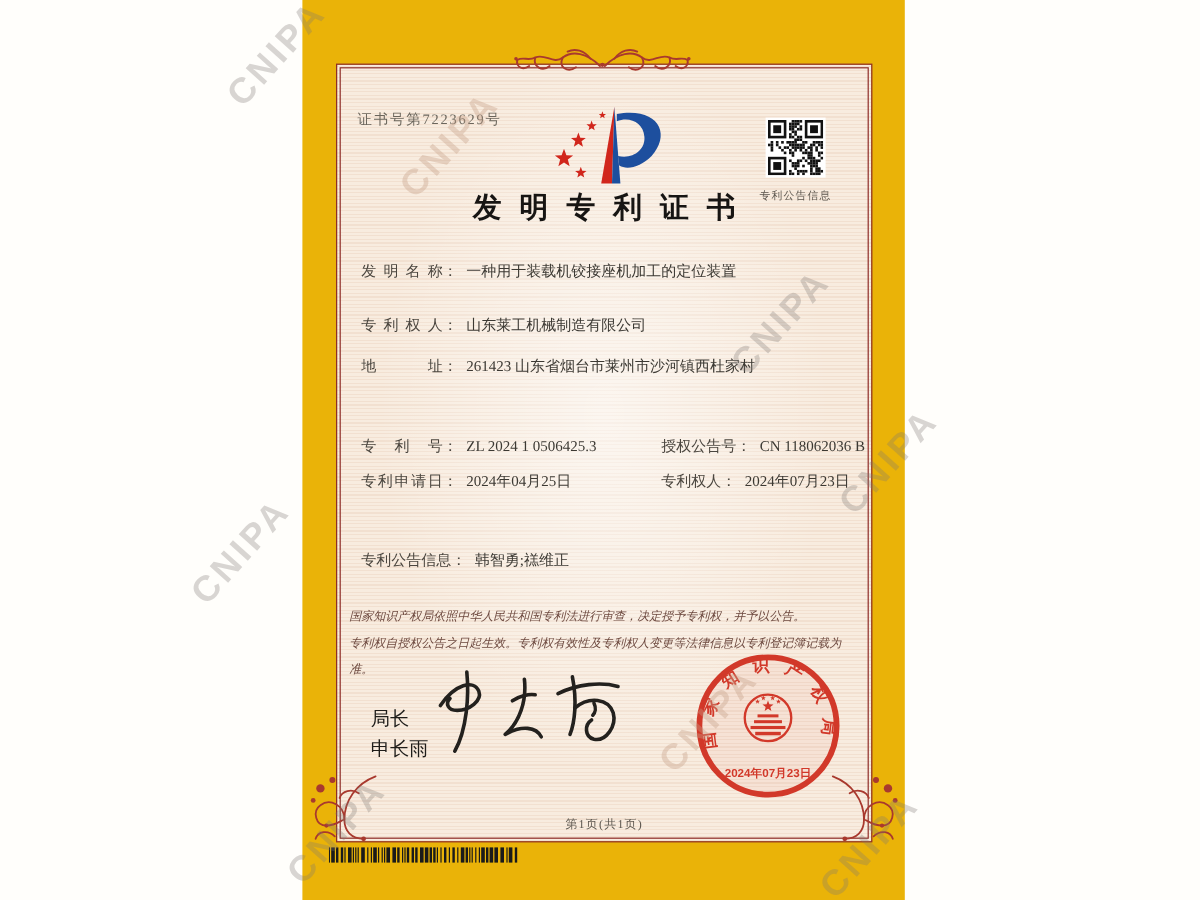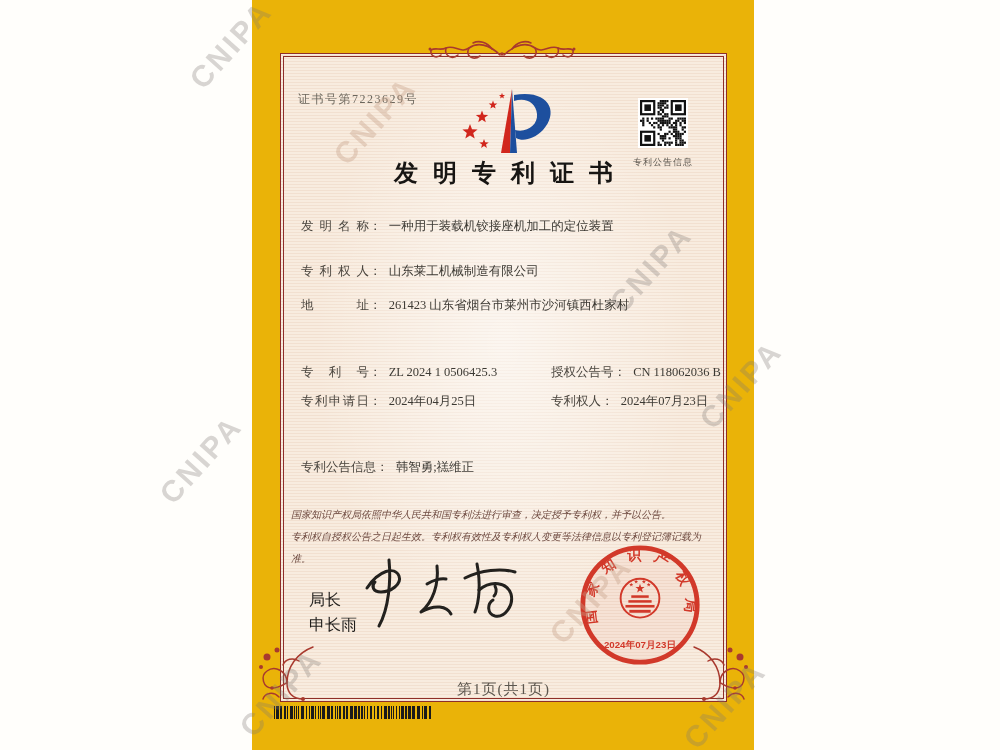--- a/index.html
+++ b/index.html
@@ -31,21 +31,21 @@
   .flabel.long{width:auto;text-align-last:auto;}
   .colon{color:#4b463f;}
   .fval{color:#3c3933;margin-left:4px;margin-top:34px;}
   .col2{position:absolute;left:250px;top:0;white-space:nowrap;}
   .statement{position:absolute;left:10px;top:450px;width:428px;text-align:left;
              font-style:italic;font-size:10px;color:#6e4a40;line-height:22px;}
   .director{position:absolute;left:28px;top:533px;font-size:16px;color:#1f1d1a;line-height:25px;}
   .sig{position:absolute;left:68px;top:496px;width:180px;height:92px;}
   .seal{position:absolute;left:296px;top:488px;width:126px;height:126px;opacity:.92;}
   .pagenum{position:absolute;left:0;top:626px;width:100%;text-align:center;
-           font-size:15px;color:#5c564e;letter-spacing:1px;}
+           font-size:10px;color:#5c564e;letter-spacing:1px;}
   .barcode{position:absolute;left:22px;top:706px;width:160px;height:13px;}
   .orn-top{position:absolute;left:145px;top:37px;width:210px;height:36px;z-index:6;}
   .orn-corner{position:absolute;width:64px;height:64px;z-index:6;}
   .orn-bl{left:-26px;bottom:-4px;}
   .orn-br{right:-26px;bottom:-4px;transform:scaleX(-1);}
   [data-interactable]{cursor:default;}
 </style>
 </head>
 <body>
 

